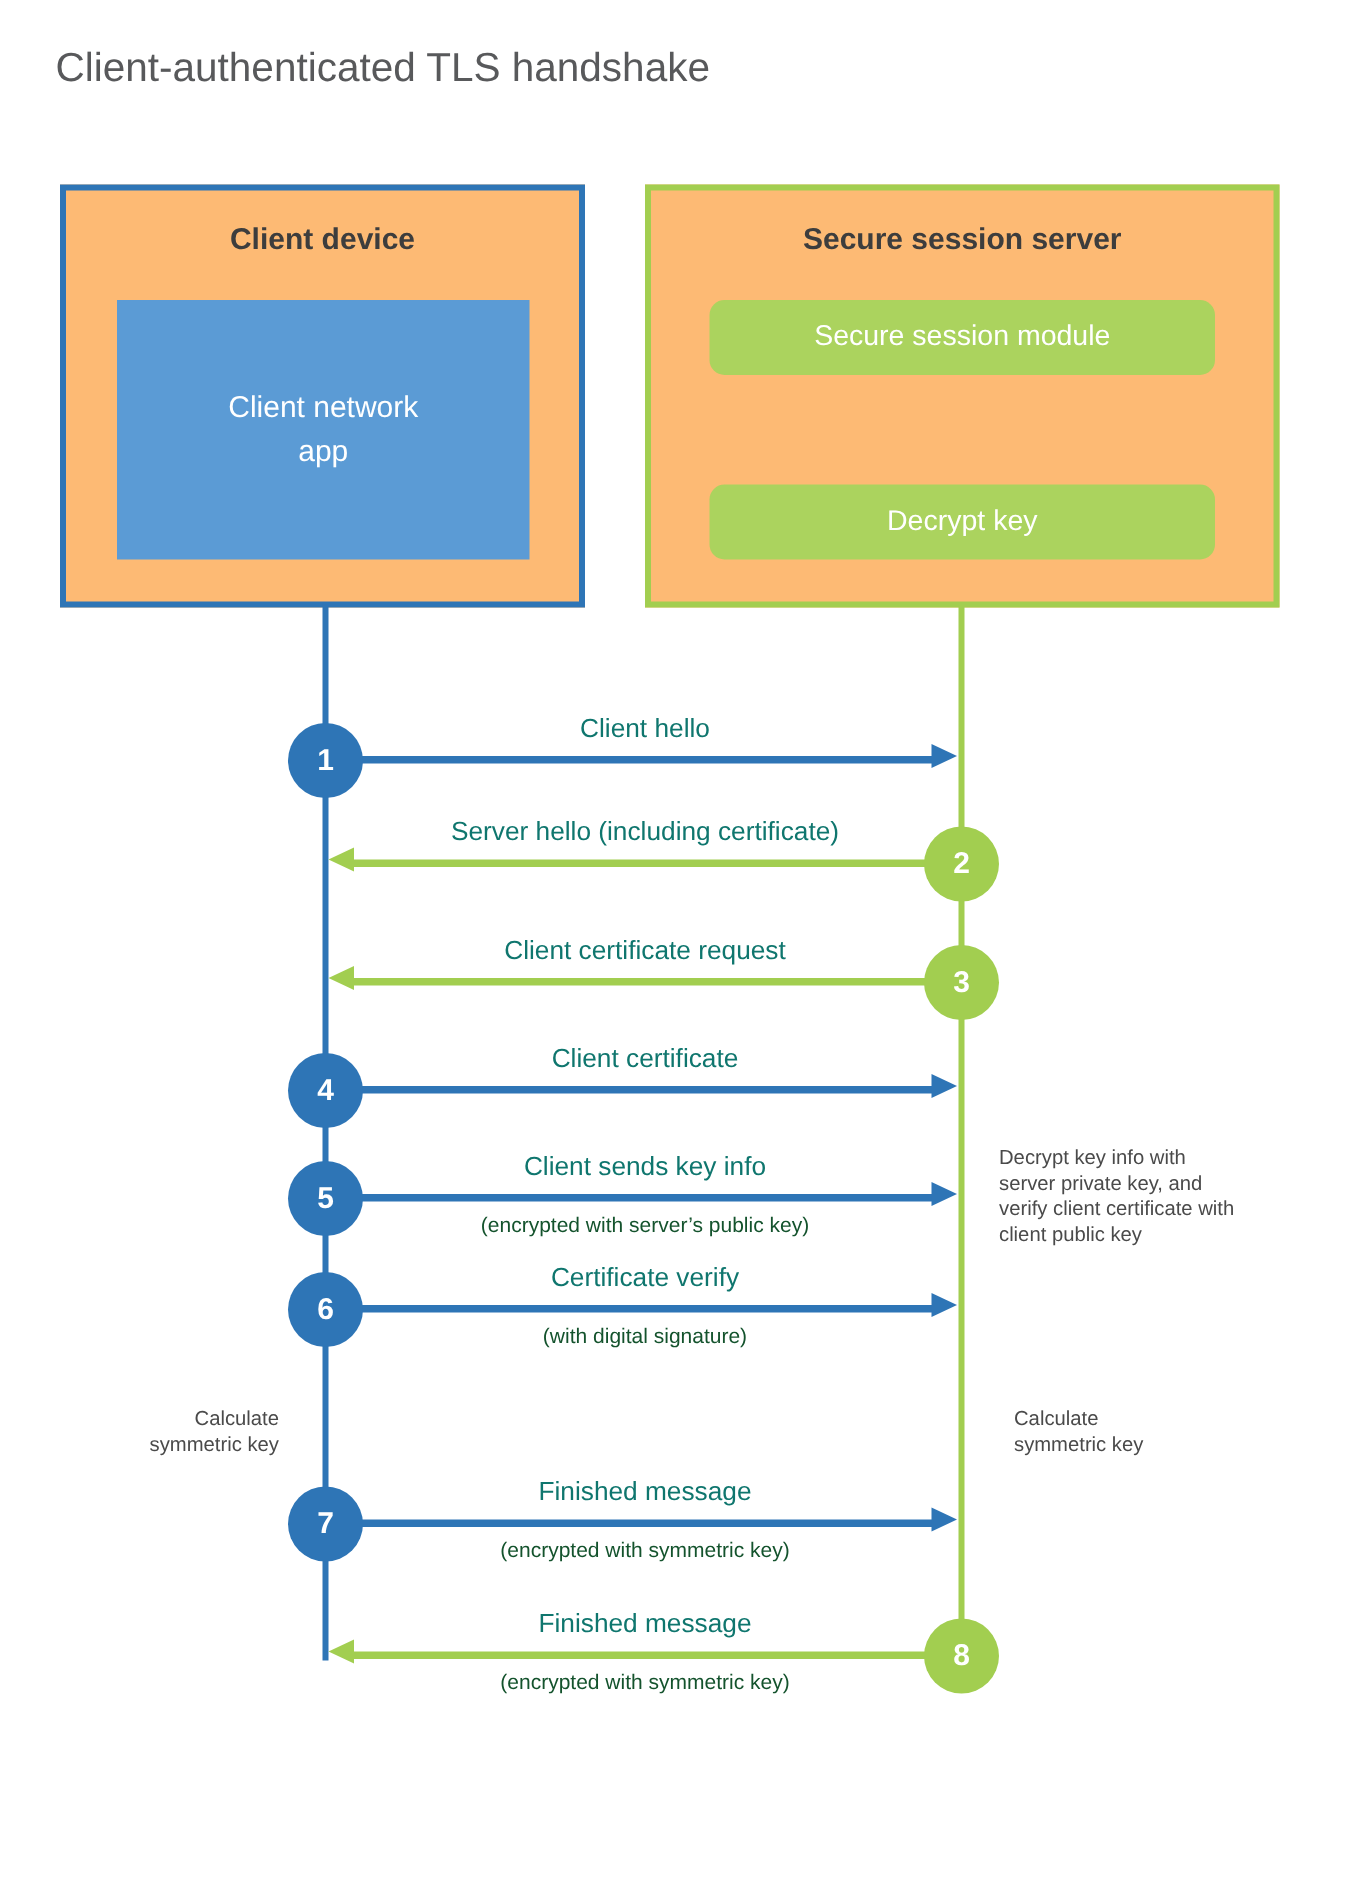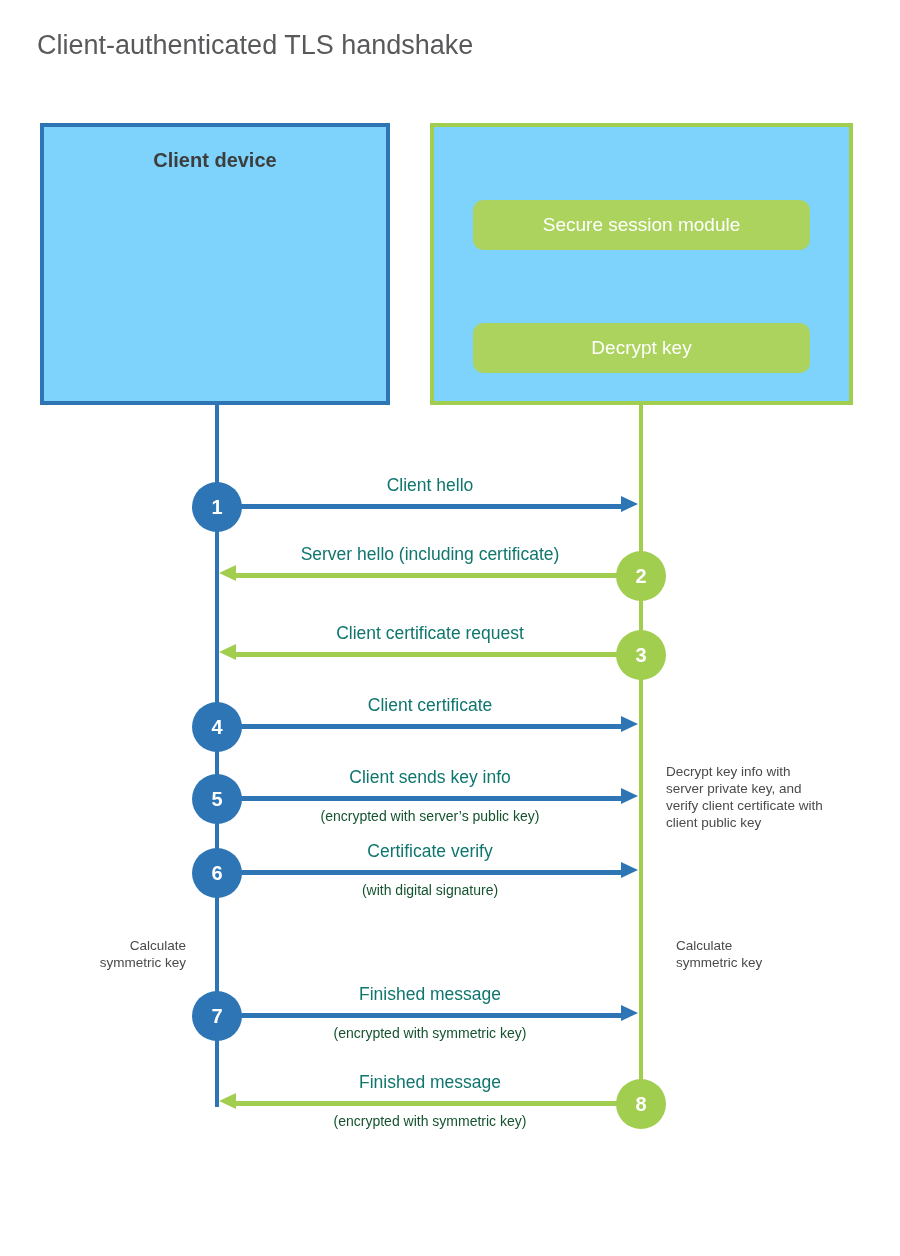--- a/index.html
+++ b/index.html
@@ -13,21 +13,21 @@
   .page{
     position:relative;width:900px;height:1256px;background:#ffffff;overflow:hidden;
     font-family:"Liberation Sans", sans-serif;
     text-decoration:underline;
   }
   .title{
     position:absolute;left:37px;top:30px;
     font-size:27px;font-weight:400;color:#58595b;letter-spacing:0;
   }
   
-  .box{position:absolute;top:123px;height:282px;background:#7dd3fc;}
+  .box{position:absolute;top:123px;height:282px;background:#fdba74;}
   .client-box{left:40px;width:350px;border:4px solid var(--client-blue);}
   .server-box{left:430px;width:423px;border:4px solid var(--server-green);}
   .box-title{
     position:absolute;left:0;top:22px;width:100%;text-align:center;
     font-size:20px;font-weight:700;color:#3d3d3d;
   }
   .app-box{
     position:absolute;left:34px;top:73px;width:275px;height:173px;
     background:var(--client-blue-fill);
     display:flex;align-items:center;justify-content:center;text-align:center;
@@ -74,23 +74,27 @@
 </style>
 </head>
 <body>
 
 <div class="page">
 
   <h1 class="title">Client-authenticated TLS handshake</h1>
 
   <div class="box client-box">
     <div class="box-title">Client device</div>
+    <div class="app-box">
+      <span>Client network app</span>
+    </div>
   </div>
 
   <div class="box server-box">
+    <div class="box-title">Secure session server</div>
     <div class="server-bar" style="top:73px;">
       <span>Secure session module</span>
     </div>
     <div class="server-bar" style="top:196px;">
       <span>Decrypt key</span>
     </div>
   </div>
 
   <div class="lifeline client-lifeline"></div>
   <div class="lifeline server-lifeline"></div>

